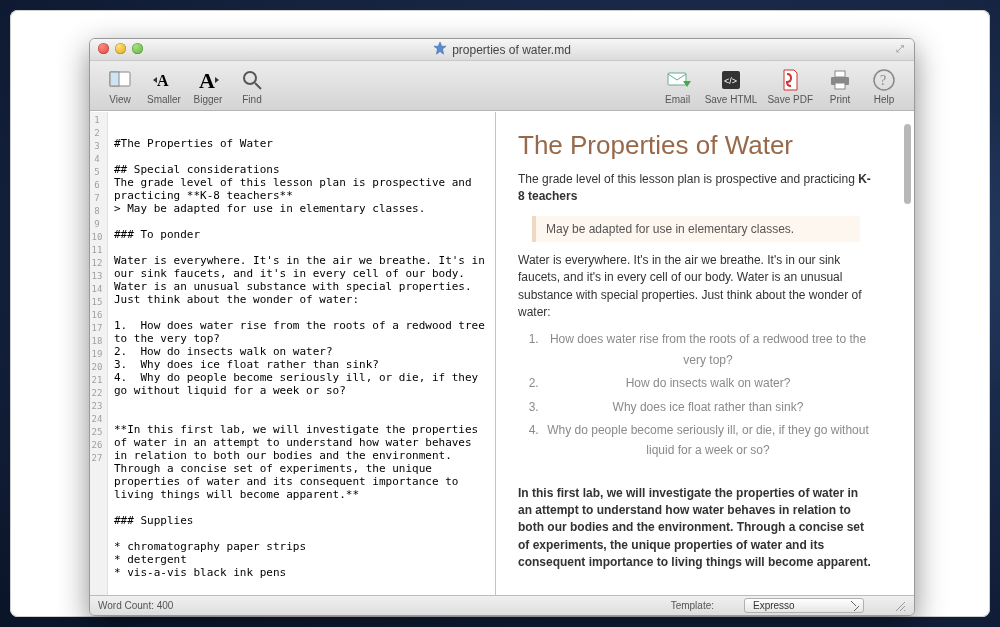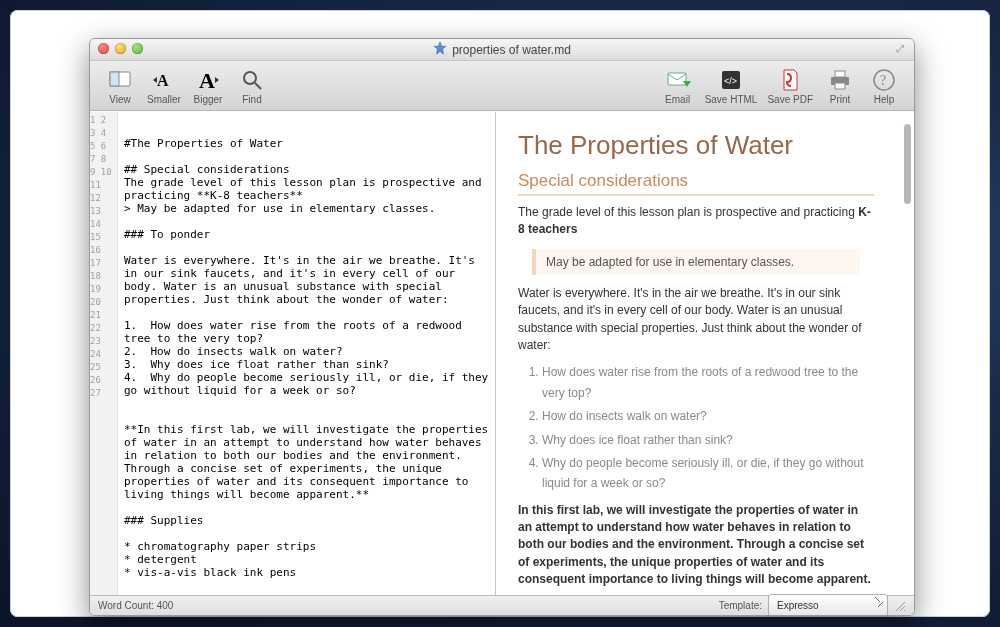--- a/index.html
+++ b/index.html
@@ -120,26 +120,26 @@
     border-top: 1px solid #fff;
   }
   .editor {
     width: 406px;
     display: flex;
     background: #fff;
     border-right: 1px solid #c4c4c4;
     overflow: hidden;
   }
   .gutter {
-    width: 28px;
+    width: 18px;
     background: #f2f2f2;
     border-right: 1px solid #e0e0e0;
     font: 9px/13px Menlo, Consolas, monospace;
     color: #a0a0a0;
-    text-align: left;
+    text-align: center;
     padding: 2px 3px 0 0;
   }
   .code {
     flex: 1;
     padding: 12px 4px 0 6px;
     font: 11px/13px Menlo, Consolas, monospace;
     color: #000;
     white-space: pre-wrap;
     word-wrap: break-word;
     overflow: hidden;
@@ -171,49 +171,51 @@
   .preview strong, .preview b { font-weight: 700; }
   .preview blockquote {
     border-left: 4px solid #f0d8c2;
     background: #fdf7f0;
     padding: 6px 10px;
     margin: 10px 14px;
     font-size: 12px;
     color: #555;
   }
   .preview ol {
-    margin: 8px 0 8px 4px;
+    margin: 8px 0 24px 4px;
     padding-left: 20px;
     font-size: 12px;
     color: #8a8a8a;
     line-height: 1.7;
+    text-align: center;
   }
   .preview ol li { margin-bottom: 3px; }
   .scroll-overlay {
     position: absolute; right: 3px; top: 12px;
     width: 7px; height: 80px;
     background: rgba(0,0,0,.28);
     border-radius: 4px;
   }
   
   .statusbar {
     height: 20px;
     background: linear-gradient(#f0f0f0, #dedede);
     border-top: 1px solid #bcbcbc;
     display: flex;
     align-items: center;
     font-size: 10px;
     color: #555;
     padding: 0 8px;
+    gap: 24px;
   }
   .statusbar .sspacer { flex: 1; }
   .template-select {
     display: inline-flex;
     align-items: center;
-    height: 23px;
+    height: 15px;
     background: linear-gradient(#fff, #e6e6e6);
     border: 1px solid #b0b0b0;
     border-radius: 3px;
     padding: 0 12px 0 8px;
     margin-left: 6px;
     font-size: 10px;
     color: #333;
     position: relative;
     min-width: 120px;
   }
@@ -400,21 +402,20 @@
 * chromatography paper strips
 * detergent
 * vis-a-vis black ink pens
 
 
 ###Objectives</div>
       </div>
       <div class="preview">
         <div class="scroll-overlay"></div>
         <h1>The Properties of Water</h1>
-        <h2 class="first">Special considerations</h2>
         <p>
           <span>The grade level of this lesson plan is prospective and practicing </span><b>K-8 teachers</b>
         </p>
         <blockquote>May be adapted for use in elementary classes.</blockquote>
         <p>Water is everywhere. It's in the air we breathe. It's in our sink faucets, and it's in every cell of our body. Water is an unusual substance with special properties. Just think about the wonder of water:</p>
         <ol id="preview-ol">
             <li>How does water rise from the roots of a redwood tree to the very top?</li>
             <li>How do insects walk on water?</li>
             <li>Why does ice float rather than sink?</li>
             <li>Why do people become seriously ill, or die, if they go without liquid for a week or so?</li>

